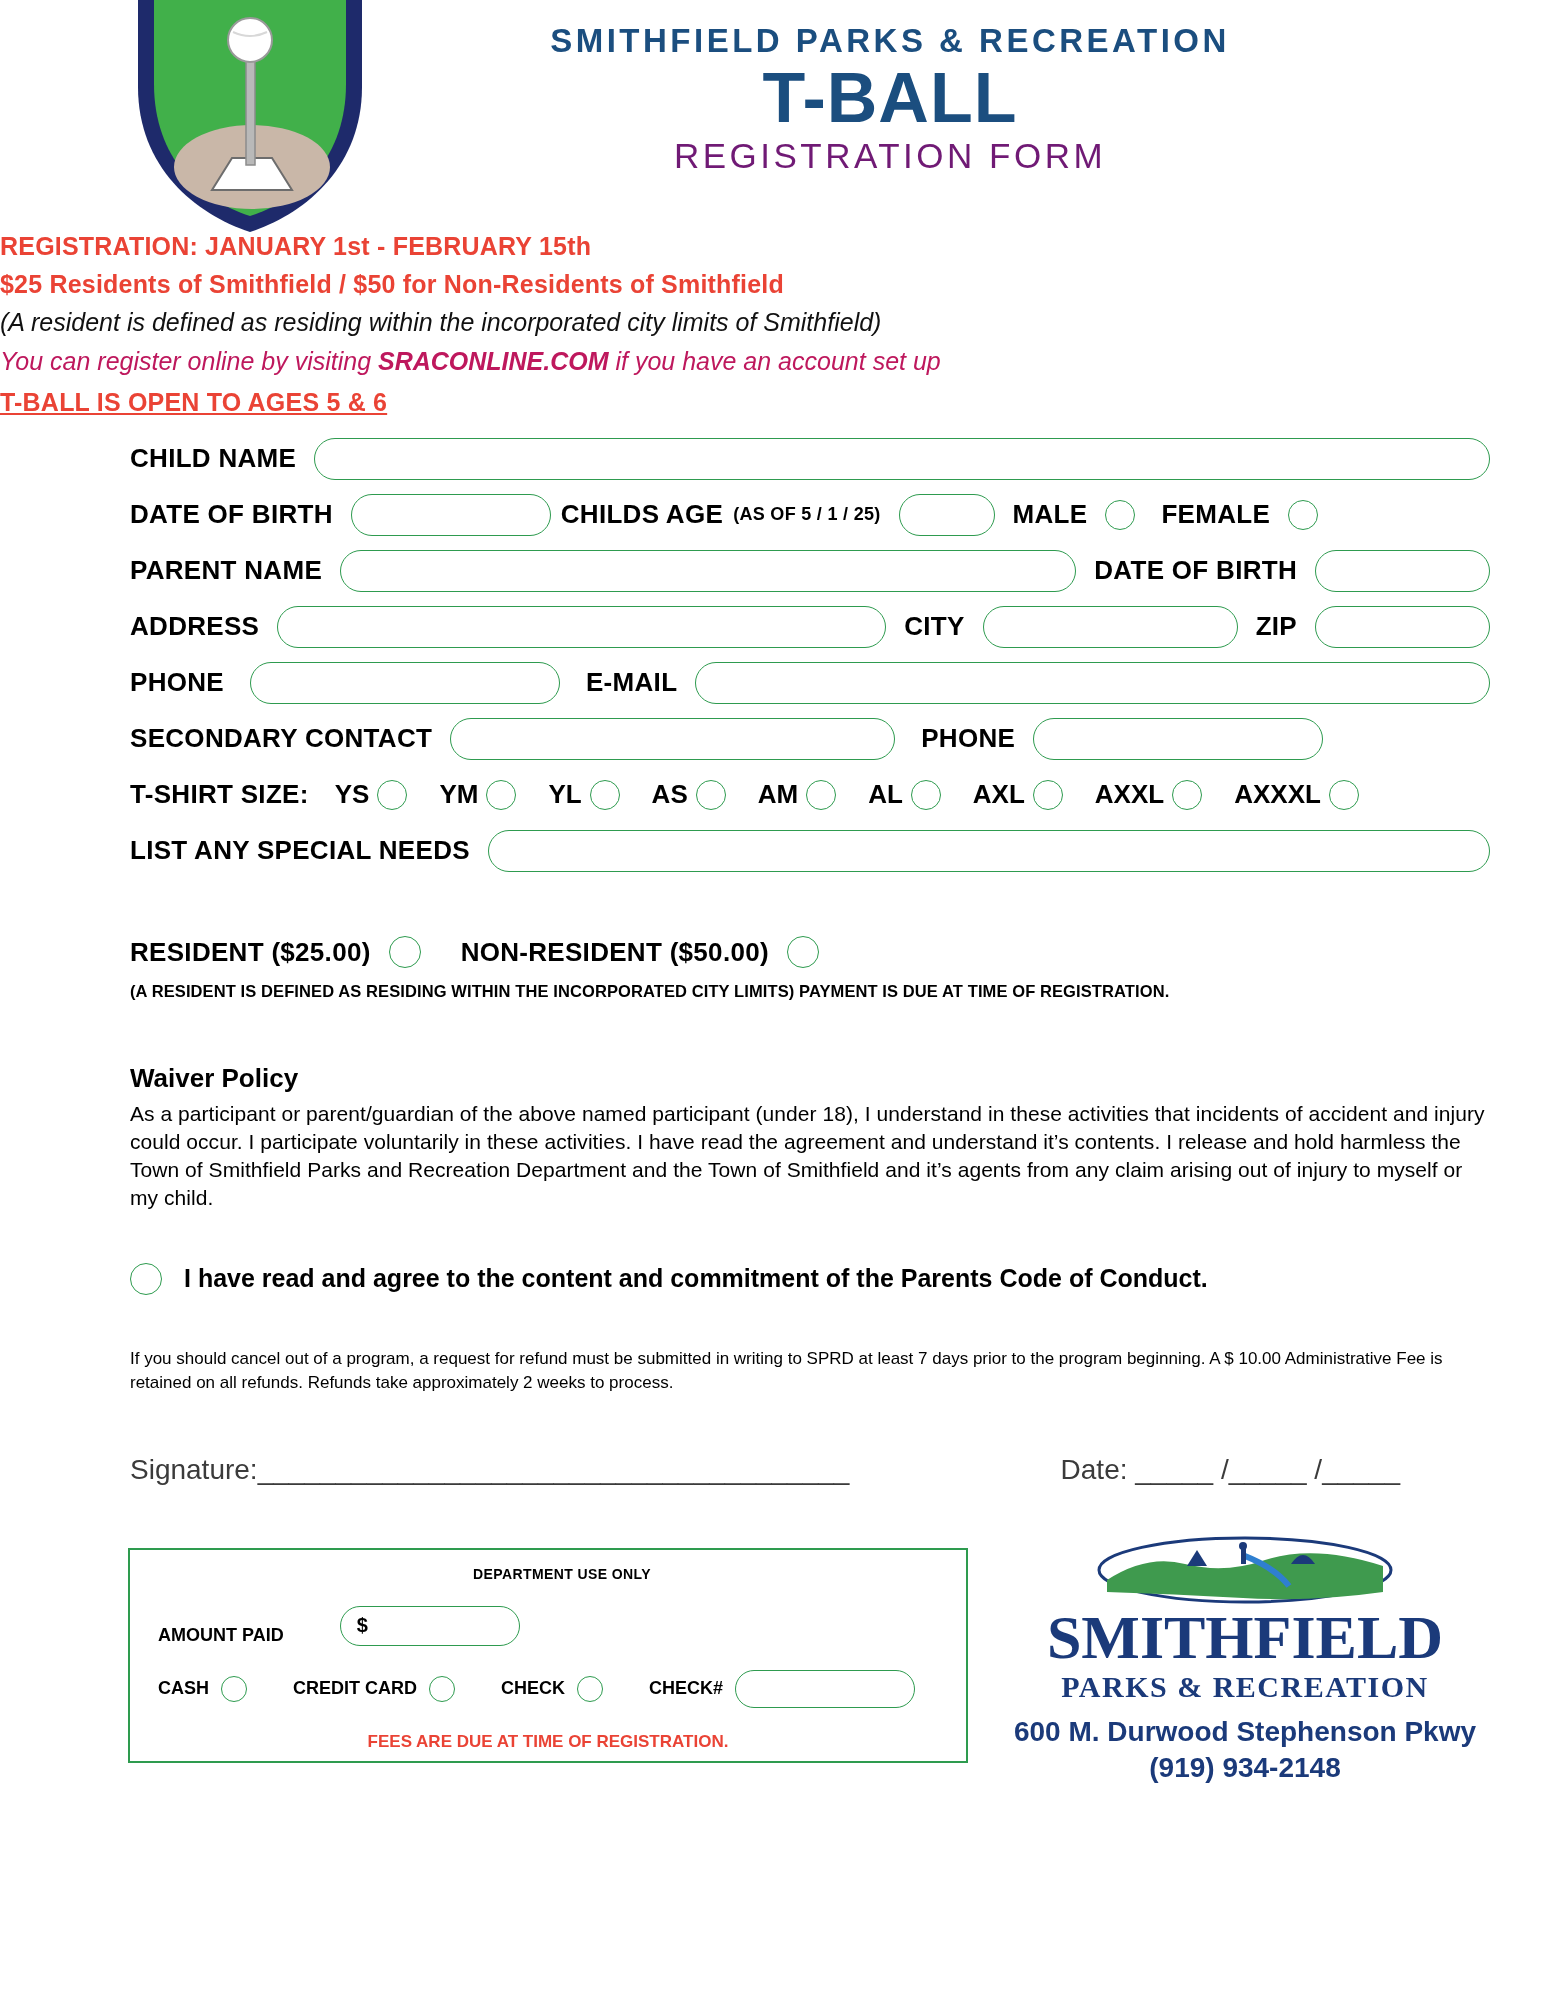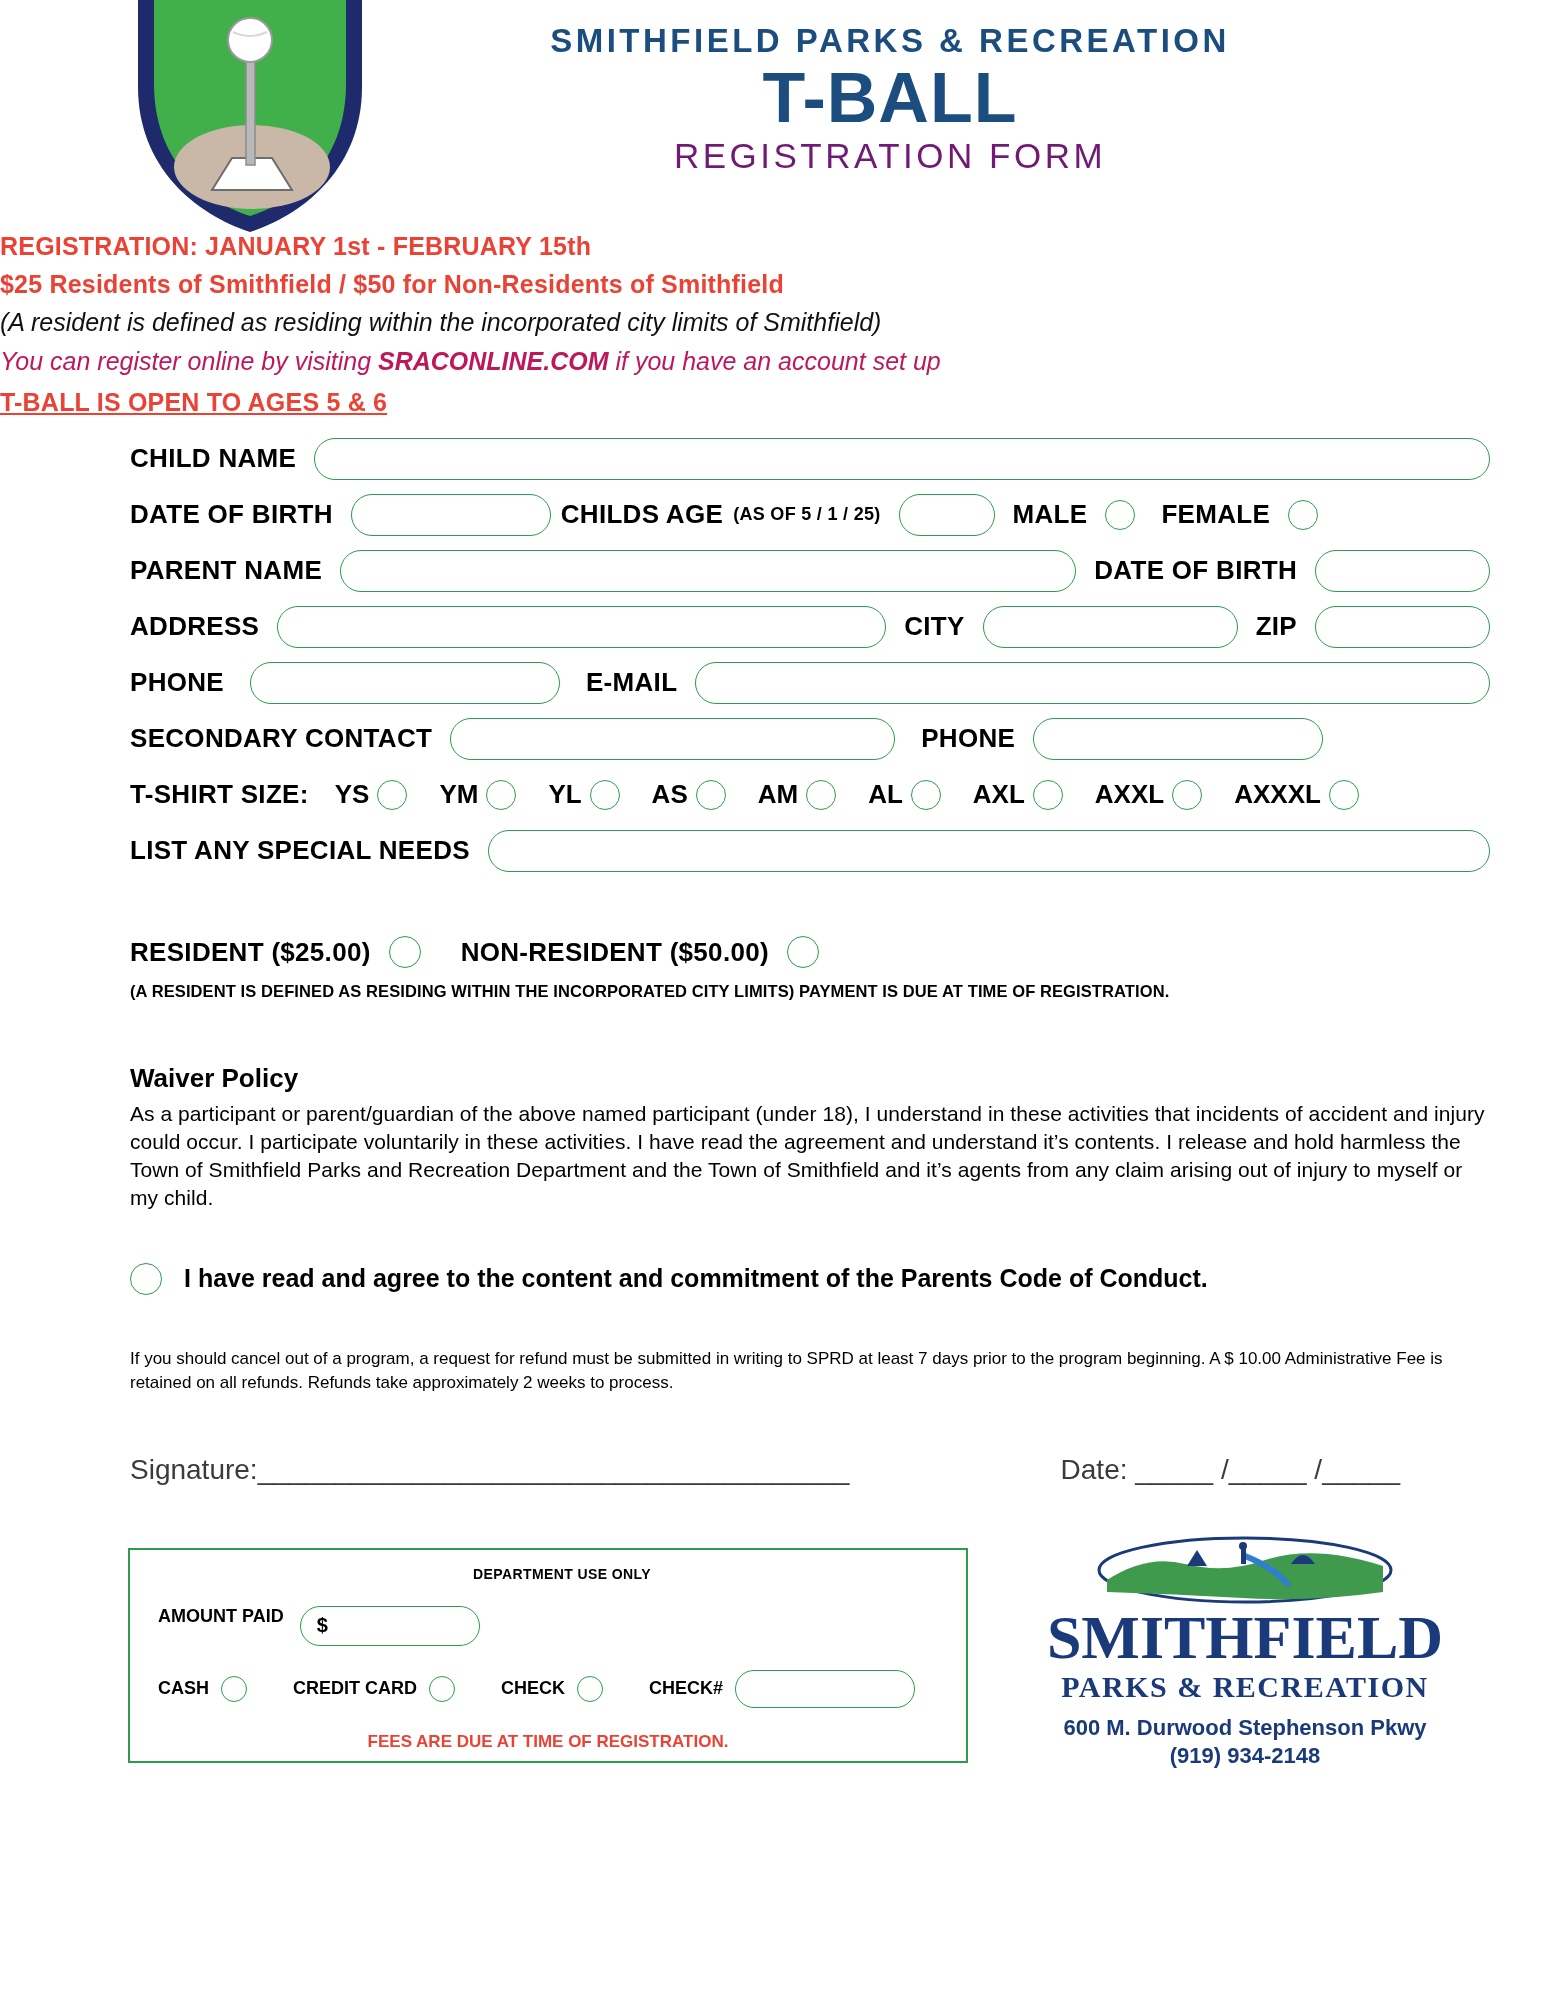--- a/index.html
+++ b/index.html
@@ -122,21 +122,21 @@
   .sig-right { margin-left:auto; padding-right:85px; }
 
   
   .bottom { position:relative; margin-top:62px; height:250px; }
   .dept-box {
     position:absolute; left:128px; top:0; width:840px; height:215px;
     border:2px solid #2e9b4f;
     padding:16px 0 0 28px;
   }
   .dept-title { font-size:14px; font-weight:bold; letter-spacing:0.4px;text-align:center; }
-  .amt-row { display:flex; align-items:flex-start; margin-top:24px; }
+  .amt-row { display:flex; align-items:flex-end; margin-top:24px;gap:40px; }
   .amt-row .lbl2 { font-size:18px; font-weight:bold; margin-right:16px; }
   .amt-pill {
     border:1.6px solid #2e9b4f; border-radius:20px; width:180px; height:40px;
     display:flex; align-items:center; padding-left:16px; font-size:20px; font-weight:bold;
   }
   .pay-row { display:flex; align-items:center; margin-top:24px; font-size:18px; font-weight:bold; }
   .pay-row .opt { display:flex; align-items:center; margin-right:34px; }
   .pay-row .opt span { margin-right:12px; }
   .pay-row .circle { width:26px; height:26px; flex:0 0 26px; }
   .check-pill {
@@ -152,21 +152,21 @@
   }
   .brand-word {
     font-family:"Liberation Serif", serif; font-weight:bold; font-size:62px;
     color:#1b3a7a; letter-spacing:0px; line-height:1;
   }
   .brand-sub {
     font-family:"Liberation Serif", serif; font-weight:bold; font-size:30px;
     color:#1b3a7a; letter-spacing:1.5px; margin-top:2px;
   }
   .brand-addr {
-    font-size:22px; font-weight:bold; color:#1b3a7a; margin-top:10px; line-height:1.3;
+    font-size:28px; font-weight:bold; color:#1b3a7a; margin-top:10px; line-height:1.3;
   }
   .brand-graphic { position:relative; width:300px; height:70px; margin:0 auto; }
 </style>
 </head>
 <body>
 
 <div class="page">
 
   <div class="header">
 

